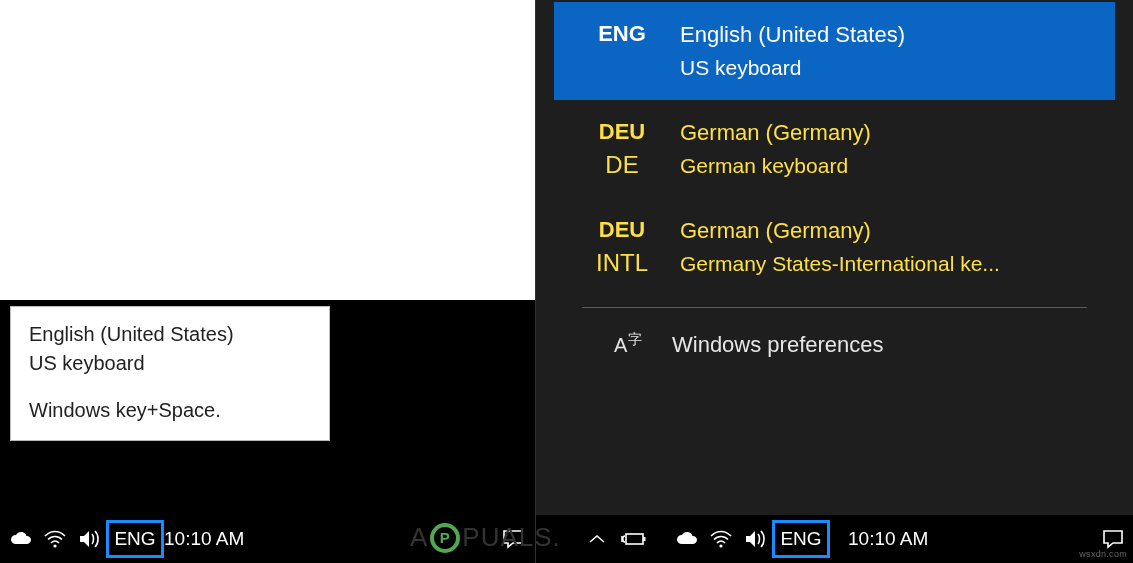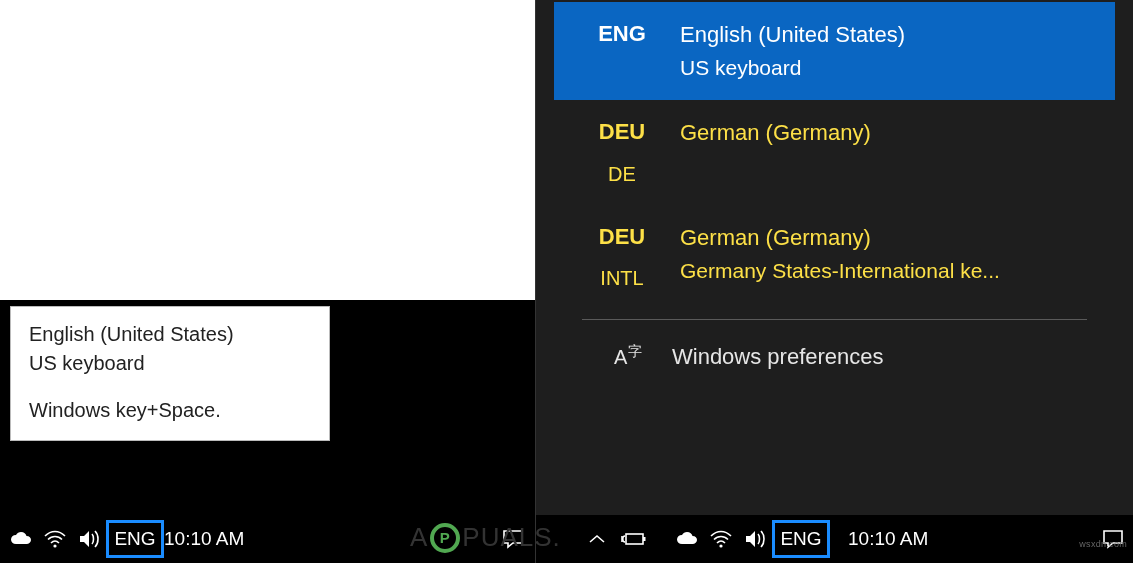--- a/index.html
+++ b/index.html
@@ -46,21 +46,21 @@
   .tb-action { width:40px; }
   .tb-up { width:34px; }
   .tb-batt { width:38px; }
 
   
   .right-panel { position:absolute; left:536px; top:0; width:597px; height:563px; background:#1e1e1e; }
   .flyout { position:absolute; left:18px; right:18px; top:2px; bottom:60px; background:#1e1e1e; }
   .lang-row { display:flex; padding:18px 26px 18px 18px; color:#fde047; }
   .lang-row.selected { background:#0a66c2; color:#fff; }
   .lang-code { width:100px; text-align:center; font-size:22px; font-weight:600; line-height:1.3; }
-  .lang-code .sub { display:block; font-size:20px; font-weight:400; margin-top:14px; }
+  .lang-code .sub { display:block; font-size:24px; font-weight:400; margin-top:2px; }
   .lang-desc { flex:1; font-size:22px; line-height:1.4; padding-left:8px; }
   .lang-desc .sub { display:block; font-size:21px; margin-top:2px; }
 
   .hr { margin:10px 28px 0 28px; border:none; border-top:1px solid #5a5a5a; }
   .pref-row { display:flex; align-items:center; padding:22px 26px 20px 30px; color:#e6e6e6; font-size:22px; }
   .pref-icon { width:88px; display:flex; justify-content:center; }
 
   .taskbar-right { position:absolute; left:0; right:0; bottom:0; height:48px;
     background:#000; display:flex; align-items:center; color:#fff; font-size:19px;
     padding-left:44px;
@@ -68,21 +68,21 @@
 
   
   svg { display:block; }
   .white-stroke { stroke:#fff; stroke-width:1.6; fill:none; }
   .white-fill { fill:#fff; }
 
   .watermark { position:absolute; left:410px; bottom:10px; font-size:26px; color:#333;
     font-family:Arial,sans-serif; letter-spacing:1px; display:flex; align-items:center; }
   .watermark .ring { width:30px;height:30px;border:4px solid #51a851; border-radius:50%; margin:0 2px;
     display:inline-flex; align-items:center; justify-content:center; font-size:15px; color:#51a851; font-weight:bold;}
-  .wm-small { position:absolute; right:6px; bottom:14px; font-size:9px; color:#666; letter-spacing:0.3px; }
+  .wm-small { position:absolute; right:6px; bottom:4px; font-size:9px; color:#666; letter-spacing:0.3px; }
 </style>
 </head>
 <body>
 
 <div class="outer-border"></div>
 <div class="divider-vert"></div>
 
 <div class="left-panel">
   <div class="left-black"></div>
   <div class="left-white"></div>
@@ -143,20 +143,21 @@
       </div>
     </div>
 
     <div class="lang-row">
       <div class="lang-code">
         <span>DEU</span>
         <span class="sub">DE</span>
       </div>
       <div class="lang-desc">
         <span>German (Germany)</span>
+        <span class="sub">German keyboard</span>
       </div>
     </div>
 
     <div class="lang-row">
       <div class="lang-code">
         <span>DEU</span>
         <span class="sub">INTL</span>
       </div>
       <div class="lang-desc">
         <span>German (Germany)</span>

